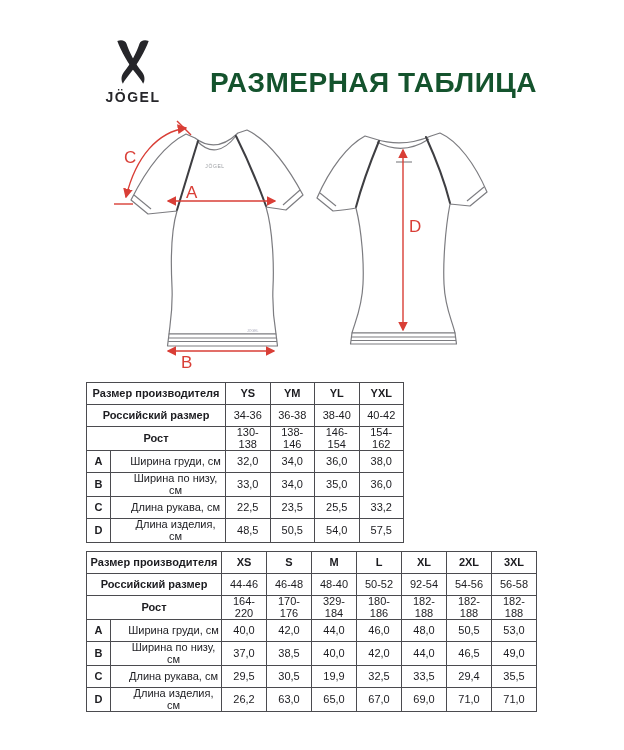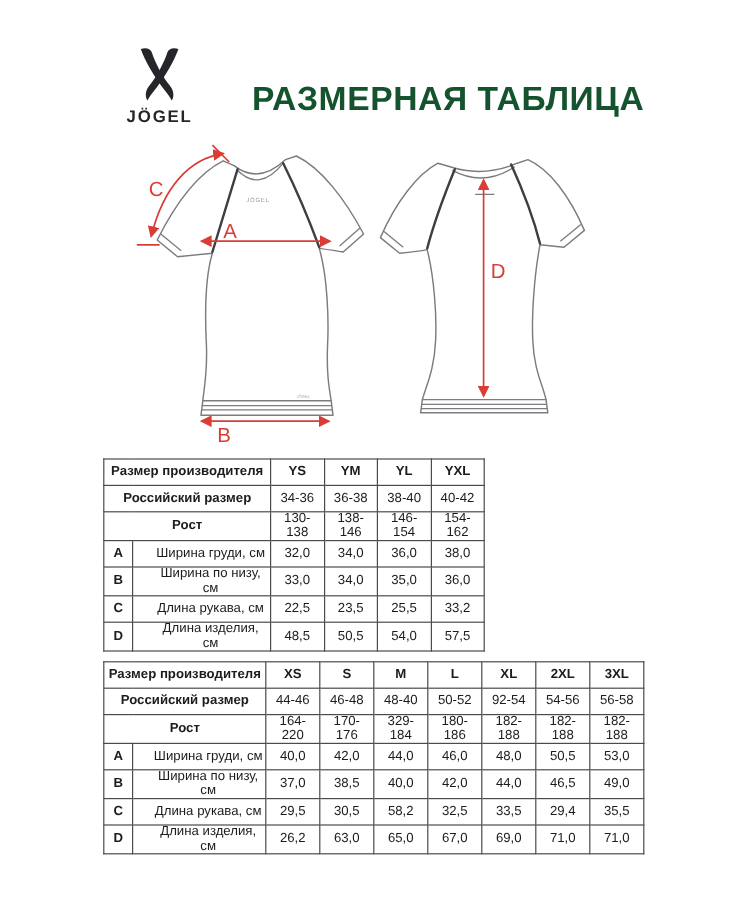--- a/index.html
+++ b/index.html
@@ -256,21 +256,21 @@
           <td>42,0</td>
           <td>44,0</td>
           <td>46,5</td>
           <td>49,0</td>
         </tr>
         <tr>
           <td class="b">C</td>
           <td class="lbl-left">Длина рукава, см</td>
           <td>29,5</td>
           <td>30,5</td>
-          <td>58,2</td>
+          <td>19,9</td>
           <td>32,5</td>
           <td>33,5</td>
           <td>29,4</td>
           <td>35,5</td>
         </tr>
         <tr>
           <td class="b">D</td>
           <td class="lbl-left">Длина изделия, см</td>
           <td>26,2</td>
           <td>63,0</td>

